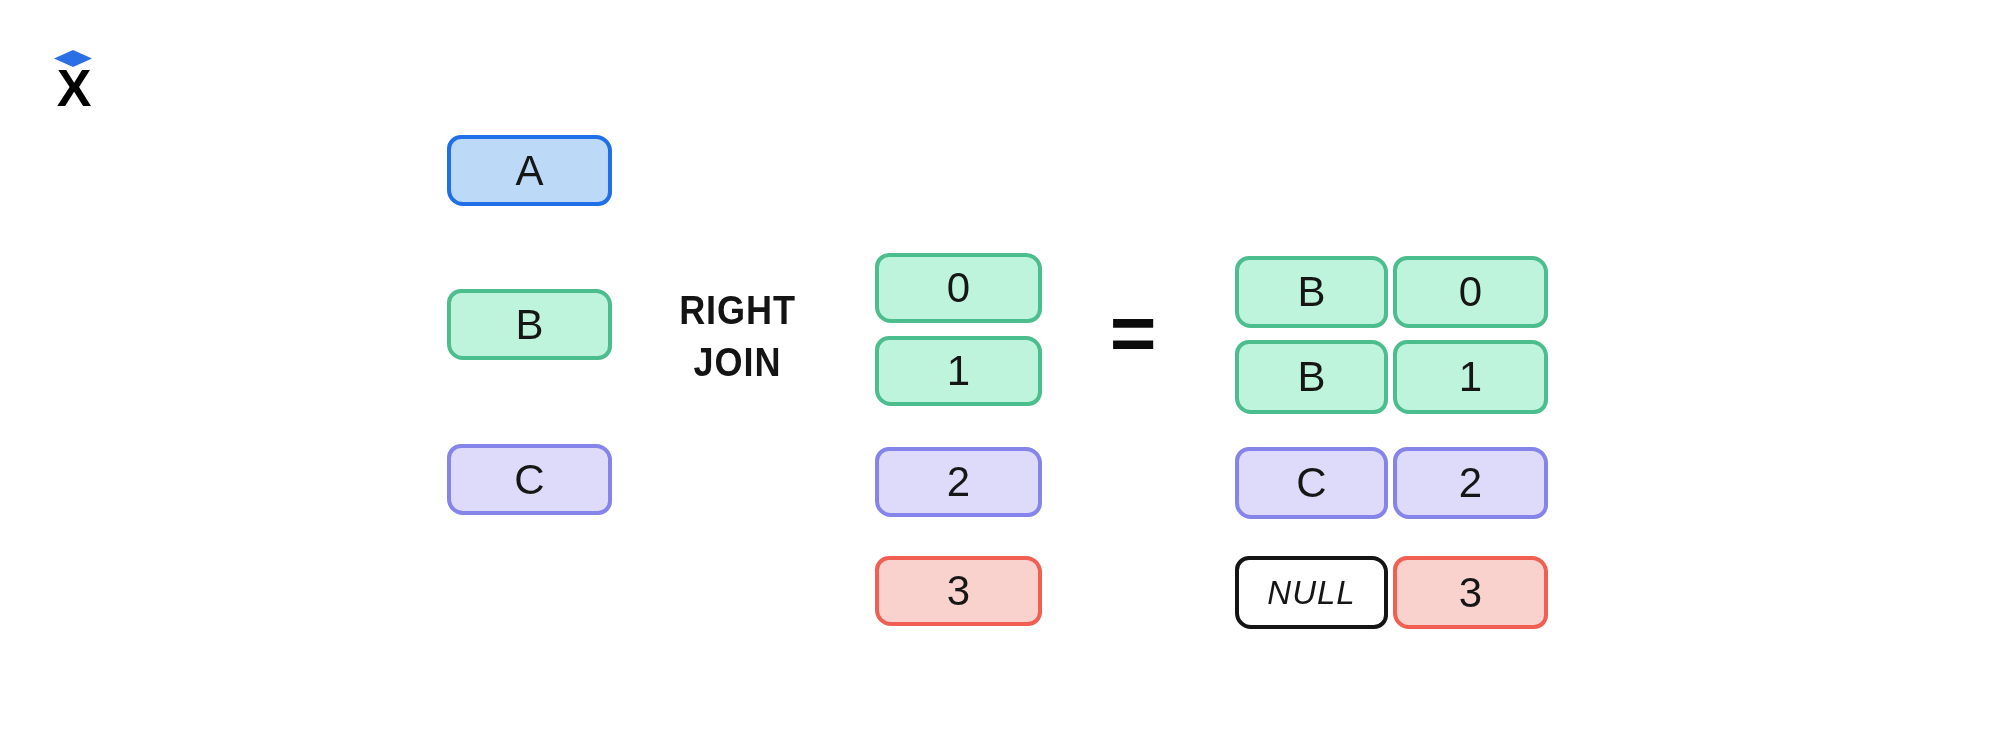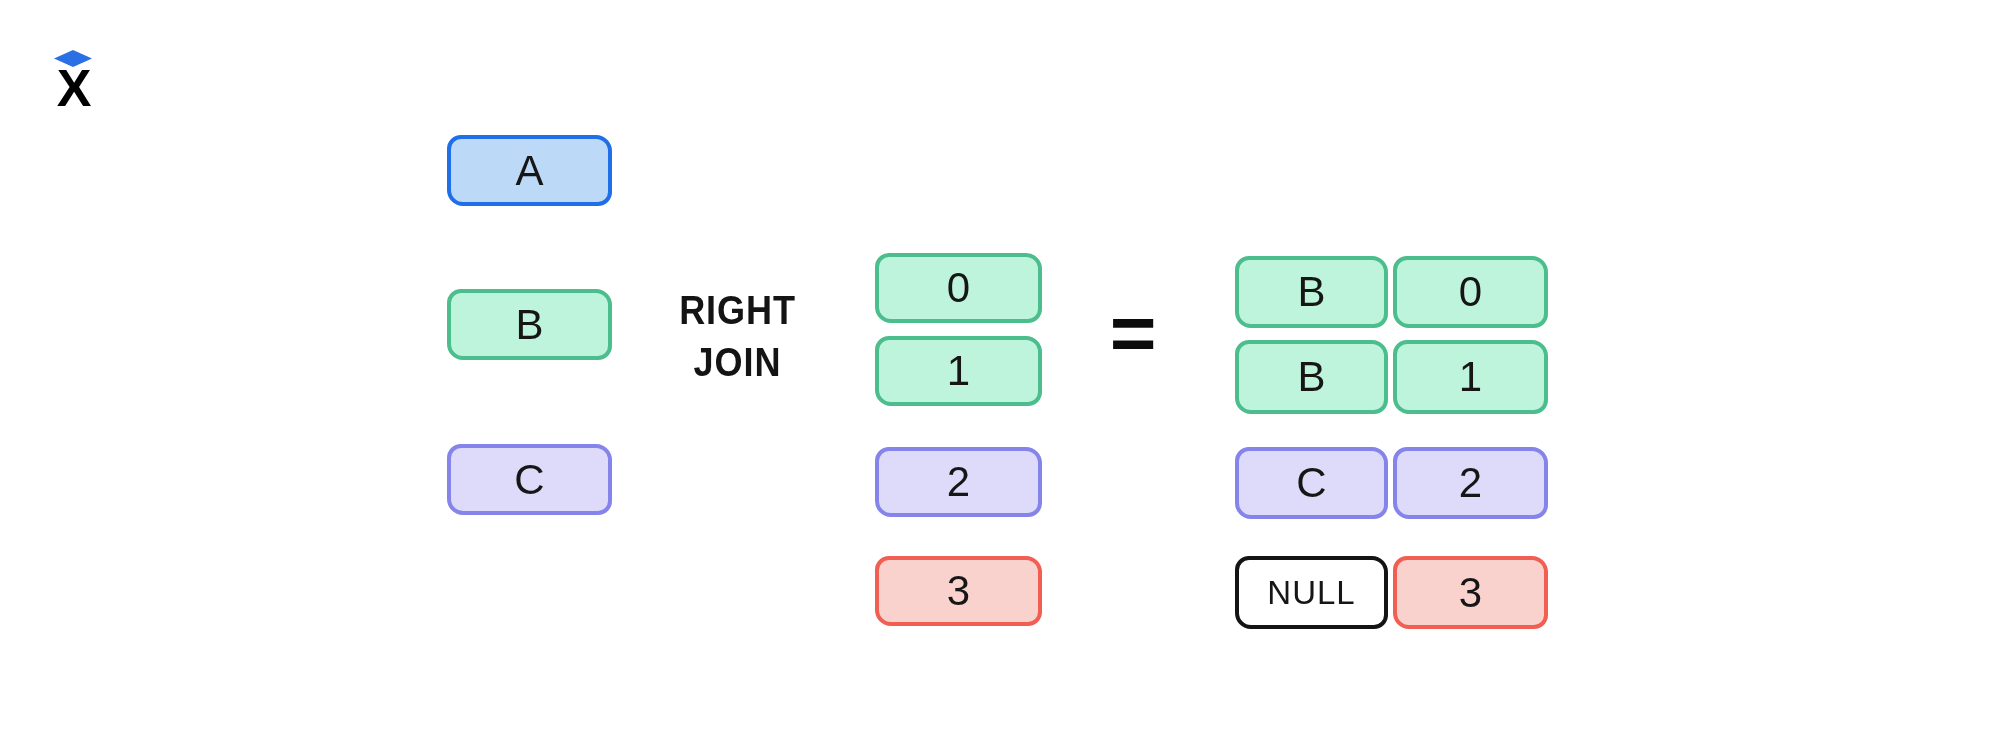--- a/index.html
+++ b/index.html
@@ -49,21 +49,21 @@
     display: flex;
     align-items: center;
     justify-content: center;
     font-size: 42px;
     color: #161616;
   }
   .box.blue   { border-color: var(--blue-border);   background: var(--blue-fill); }
   .box.green  { border-color: var(--green-border);  background: var(--green-fill); }
   .box.purple { border-color: var(--purple-border); background: var(--purple-fill); }
   .box.red    { border-color: var(--red-border);    background: var(--red-fill); }
-  .box.null   { border-color: var(--null-border);   background: var(--null-fill); }
+  .box.null   { border-color: var(--null-border);   background: var(--null-fill); font-style: italic; }
   .box.small-text { font-size: 33px; letter-spacing: 1px; }
 
   
   .cell-a { left: 447px; top: 135px; width: 165px; height: 71px; }
   .cell-b { left: 447px; top: 289px; width: 165px; height: 71px; }
   .cell-c { left: 447px; top: 444px; width: 165px; height: 71px; }
 
   
   .operator {
     position: absolute;

